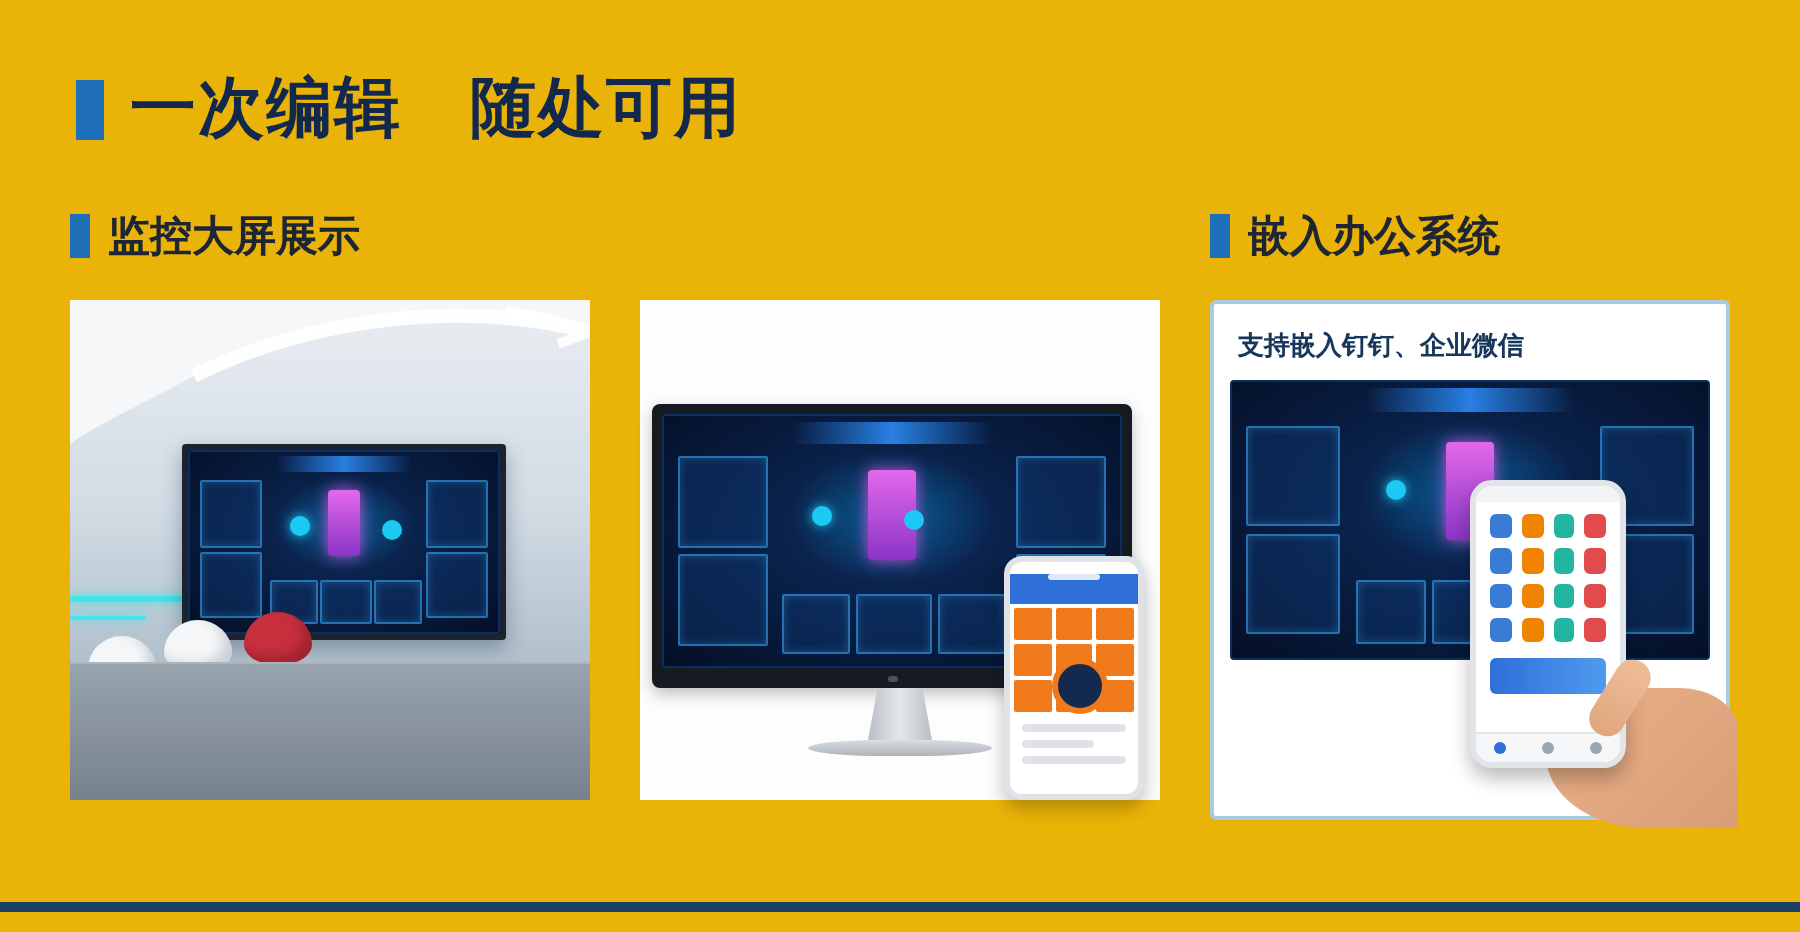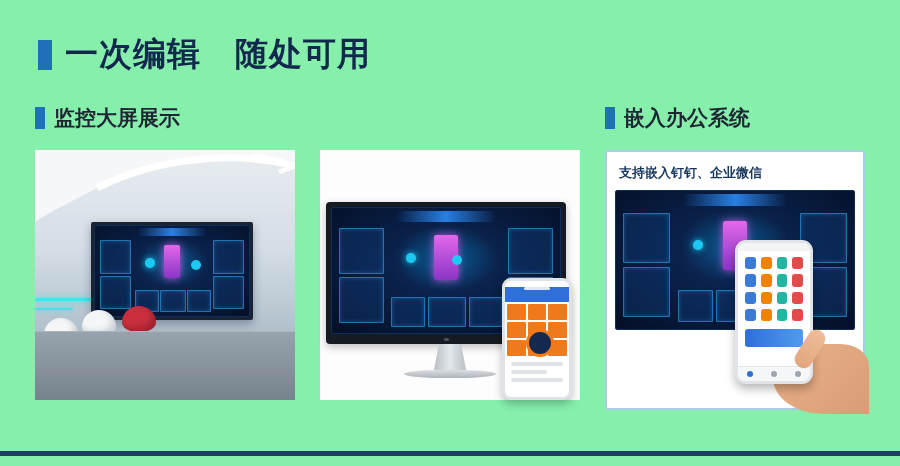--- a/index.html
+++ b/index.html
@@ -1,16 +1,16 @@
 <!DOCTYPE html>
 <html><head>
 <meta charset="utf-8">
 <style>
   html,body{margin:0;padding:0;background:#ffffff;}
-  .canvas{position:relative;width:900px;height:466px;background:#86efac;overflow:hidden;
+  .canvas{position:relative;width:900px;height:466px;background:#eab308;overflow:hidden;
           font-family:"Liberation Sans","DejaVu Sans",sans-serif;}
 
   
   .hero{position:absolute;left:38px;top:32px;display:flex;align-items:center;}
   .hero .accent{width:14px;height:30px;background:#1f70b8;margin-right:13px;}
   .hero .title{font-size:33px;font-weight:bold;color:#12294d;letter-spacing:1px;}
 
   
   .sub{position:absolute;top:104px;display:flex;align-items:center;}
   .sub .accent{width:10px;height:22px;background:#1f70b8;margin-right:9px;}

